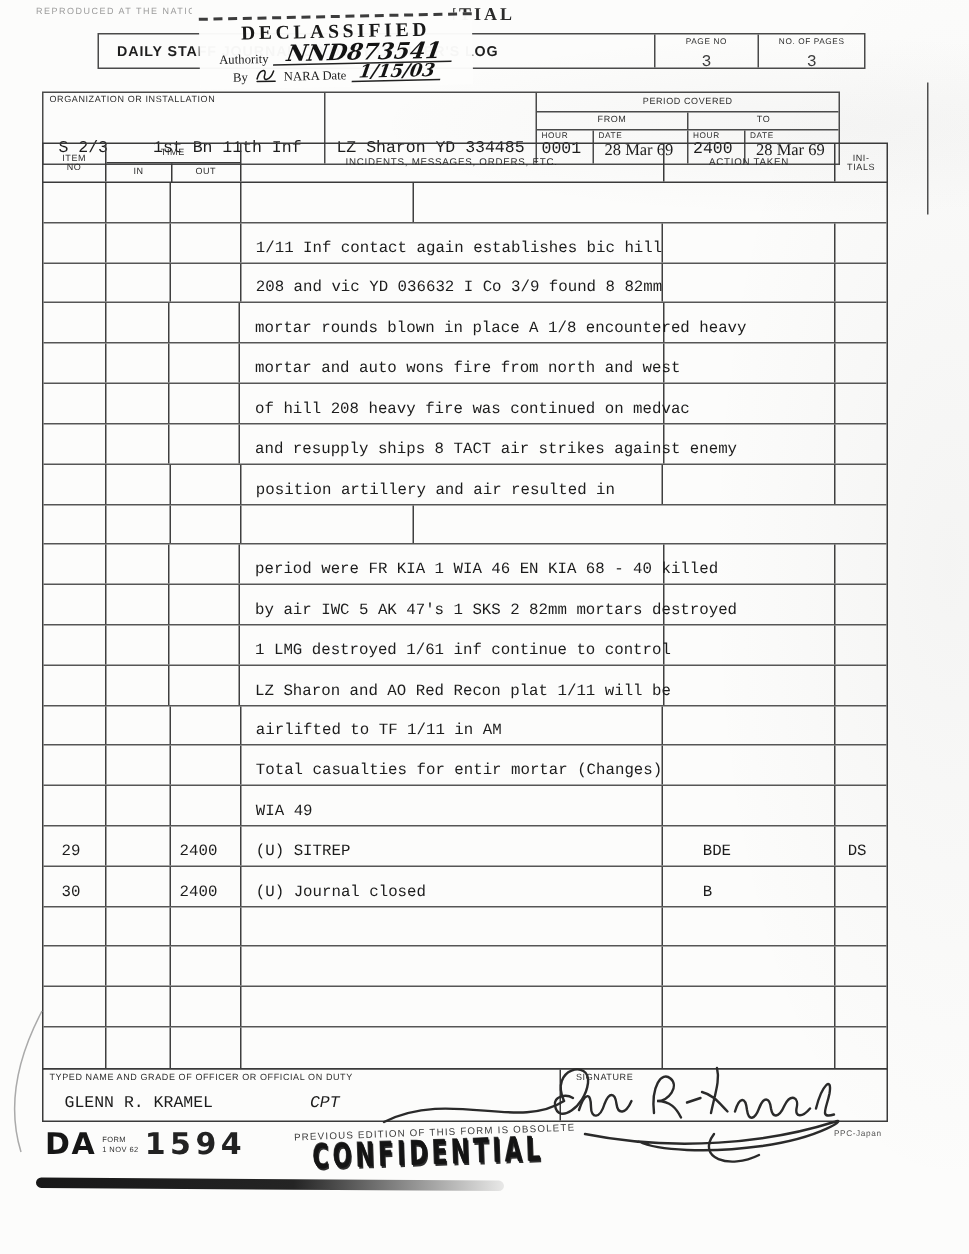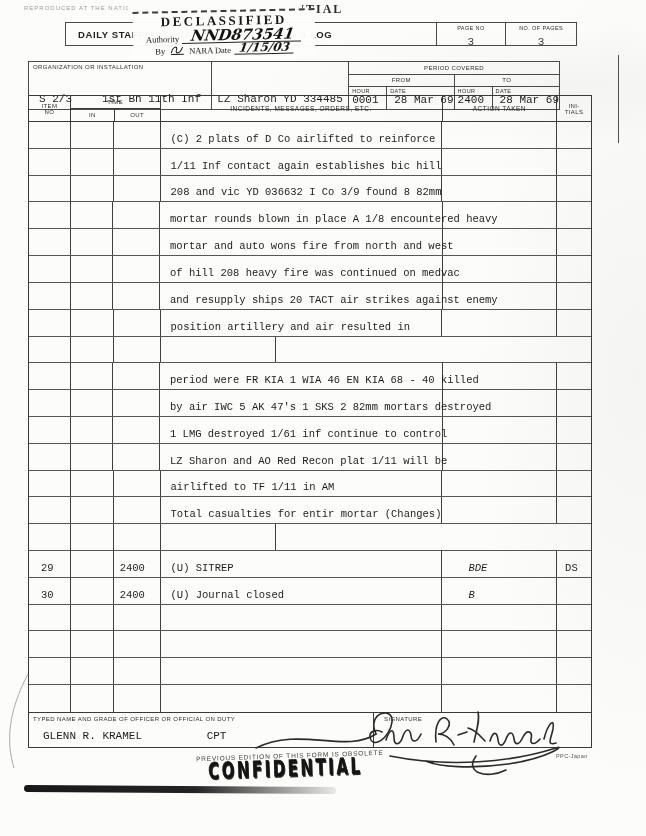--- a/index.html
+++ b/index.html
@@ -59,21 +59,21 @@
   .p-fromto .lbl{flex:1;text-align:center;line-height:11px;}
   .p-fromto .lbl:first-child{border-right:1px solid #4a4a4a;}
   .p-cols{flex:1;display:flex;}
   .p-col{border-right:1px solid #4a4a4a;display:flex;flex-direction:column;justify-content:space-between;
     padding:1px 0 3px 3px;box-sizing:border-box;}
   .p-col:last-child{border-right:none;}
   .p-col.hour{width:38px;}
   .p-col.date{flex:1;}
   .p-col .lbl{font-size:5.5px;}
   .pv{font-size:11px;white-space:nowrap;}
-  .p-col.date .pv{padding-left:4px;}
+  .p-col.date .pv{padding-left:4px;font-family:Liberation Serif, serif;}
 
   
   .jtable{left:28px;top:95px;width:564px;}
   .thead{display:flex;height:27px;border:1px solid #3a3a3a;box-sizing:border-box;}
   .hcell{border-right:1px solid #3a3a3a;box-sizing:border-box;display:flex;flex-direction:column;
     align-items:center;justify-content:center;text-align:center;}
   .h-item{width:42px;}
   .h-time{width:90px;justify-content:flex-start;}
   .t-top{height:12px;line-height:12px;border-bottom:1px solid #3a3a3a;width:100%;}
   .t-bottom{display:flex;flex:1;width:100%;}
@@ -84,29 +84,29 @@
   .h-init{width:34px;border-right:none;}
   .tbody{border:1px solid #3a3a3a;border-top:none;width:564px;box-sizing:border-box;}
   .jrow{display:flex;height:26.82px;border-bottom:1px solid #565656;box-sizing:border-box;}
   .jrow:last-child{border-bottom:none;}
   .jcell{border-right:1px solid #3f3f3f;box-sizing:border-box;display:flex;align-items:flex-end;
     padding-bottom:3px;font-size:10.5px;}
   .c-item{width:42px;padding-left:12px;}
   .c-in{width:43px;}
   .c-out{width:47px;padding-left:6px;}
   .c-text{width:283px;padding-left:10px;white-space:nowrap;overflow:visible;z-index:2;}
-  .c-action{width:115px;padding-left:26px;font-style:italic;}
+  .c-action{width:115px;padding-left:26px;}
   .c-init{width:34px;border-right:none;padding-left:8px;}
 
   
   .footer-row{left:28px;top:712px;width:564px;height:36px;display:flex;border:1px solid #3a3a3a;}
   .typed-cell{width:344px;border-right:1px solid #3a3a3a;position:relative;}
   .typed-cell .lbl{position:absolute;top:3px;left:4px;}
   .typed-vals{position:absolute;bottom:5px;left:14px;font-size:11px;white-space:nowrap;}
-  .grade{margin-left:58px;}
+  .grade{margin-left:58px;font-style:italic;}
   .sig-cell{flex:1;position:relative;}
   .sig-cell .lbl{position:absolute;top:3px;left:10px;}
 
   .sig-svg{left:250px;top:704px;width:330px;height:80px;z-index:6;pointer-events:none;}
 
   
   .da-block{left:30px;top:750px;display:flex;align-items:flex-start;gap:4px;color:#161616;}
   .da-big{font:800 20px "DejaVu Sans",sans-serif;letter-spacing:1px;}
   .da-stack{display:flex;flex-direction:column;margin-top:7px;gap:1px;}
   .tiny{font-size:5px;letter-spacing:.3px;}
@@ -213,21 +213,20 @@
       <div class="hcell h-init">
         <span class="lbl">INI-</span>
         <span class="lbl">TIALS</span>
       </div>
     </div>
     <div class="tbody">
         <div class="jrow">
       <div class="jcell c-item mono"></div>
       <div class="jcell c-in mono"></div>
       <div class="jcell c-out mono"></div>
-      <div class="jcell c-text mono">(C) 2 plats of D Co airlifted to reinforce</div>
       <div class="jcell c-action mono"></div>
       <div class="jcell c-init mono"></div>
     </div>
         <div class="jrow">
       <div class="jcell c-item mono"></div>
       <div class="jcell c-in mono"></div>
       <div class="jcell c-out mono"></div>
       <div class="jcell c-text mono">1/11 Inf contact again establishes bic hill</div>
       <div class="jcell c-action mono"></div>
       <div class="jcell c-init mono"></div>
@@ -261,21 +260,21 @@
       <div class="jcell c-in mono"></div>
       <div class="jcell c-out mono"></div>
       <div class="jcell c-text mono">of hill 208 heavy fire was continued on medvac</div>
       <div class="jcell c-action mono"></div>
       <div class="jcell c-init mono"></div>
     </div>
         <div class="jrow">
       <div class="jcell c-item mono"></div>
       <div class="jcell c-in mono"></div>
       <div class="jcell c-out mono"></div>
-      <div class="jcell c-text mono">and resupply ships 20 TACT air strikes against enemy</div>
+      <div class="jcell c-text mono">and resupply ships 8 TACT air strikes against enemy</div>
       <div class="jcell c-action mono"></div>
       <div class="jcell c-init mono"></div>
     </div>
         <div class="jrow">
       <div class="jcell c-item mono"></div>
       <div class="jcell c-in mono"></div>
       <div class="jcell c-out mono"></div>
       <div class="jcell c-text mono">position artillery and air resulted in</div>
       <div class="jcell c-action mono"></div>
       <div class="jcell c-init mono"></div>
@@ -332,20 +331,21 @@
       <div class="jcell c-in mono"></div>
       <div class="jcell c-out mono"></div>
       <div class="jcell c-text mono">Total casualties for entir mortar (Changes)</div>
       <div class="jcell c-action mono"></div>
       <div class="jcell c-init mono"></div>
     </div>
         <div class="jrow">
       <div class="jcell c-item mono"></div>
       <div class="jcell c-in mono"></div>
       <div class="jcell c-out mono"></div>
+      <div class="jcell c-text mono">WIA 49</div>
       <div class="jcell c-action mono"></div>
       <div class="jcell c-init mono"></div>
     </div>
         <div class="jrow">
       <div class="jcell c-item mono">29</div>
       <div class="jcell c-in mono"></div>
       <div class="jcell c-out mono">2400</div>
       <div class="jcell c-text mono">(U) SITREP</div>
       <div class="jcell c-action mono">BDE</div>
       <div class="jcell c-init mono">DS</div>
@@ -414,20 +414,28 @@
       <path d="M186,38 c-2,-18 5,-28 11,-23 c6,5 -1,15 -9,15 c9,0 13,5 16,11"></path>
       <path d="M208,31 l9,-3"></path>
       <path d="M224,38 c3,-14 6,-22 4,-30 M218,24 c8,2 12,8 17,13"></path>
       <path d="M240,37 c3,-10 7,-10 8,-1 c1,7 5,7 8,-1 c3,-8 7,-8 8,0 c1,6 5,7 9,-2 c4,-8 10,-6 8,2 c-1,6 4,6 9,0"></path>
       <path d="M294,35 c4,-16 11,-22 9,-10 c-2,10 -7,17 3,14"></path>
       <path d="M140,52 C200,64 262,58 306,44 C316,40 300,54 258,60 C222,65 188,63 176,57"></path>
       <path d="M226,52 C214,68 236,76 256,66"></path>
     </g>
   </svg>
 
+  <div class="abs da-block">
+    <span class="da-big">DA</span>
+    <span class="da-stack">
+      <span class="lbl tiny">FORM</span>
+      <span class="lbl tiny">1 NOV 62</span>
+    </span>
+    <span class="da-num">1594</span>
+  </div>
   <div class="abs prev-note lbl">PREVIOUS EDITION OF THIS FORM IS OBSOLETE</div>
   <div class="abs conf-bottom">CONFIDENTIAL</div>
   <div class="abs ppc lbl">PPC-Japan</div>
   <div class="abs smudge"></div>
   <div class="abs stray"></div>
   <svg class="abs curl" viewBox="0 0 30 100">
     <path d="M28,2 C8,40 6,70 14,96" stroke="#aaaaaa" stroke-width="1" fill="none"></path>
   </svg>
 
 </div>

